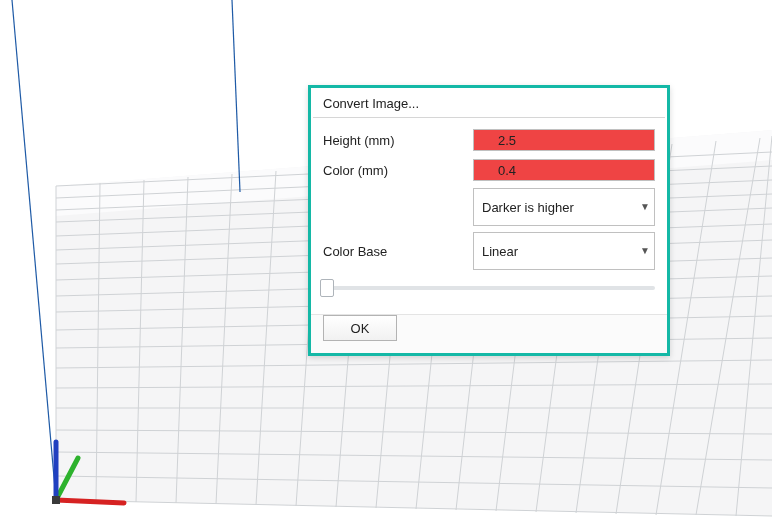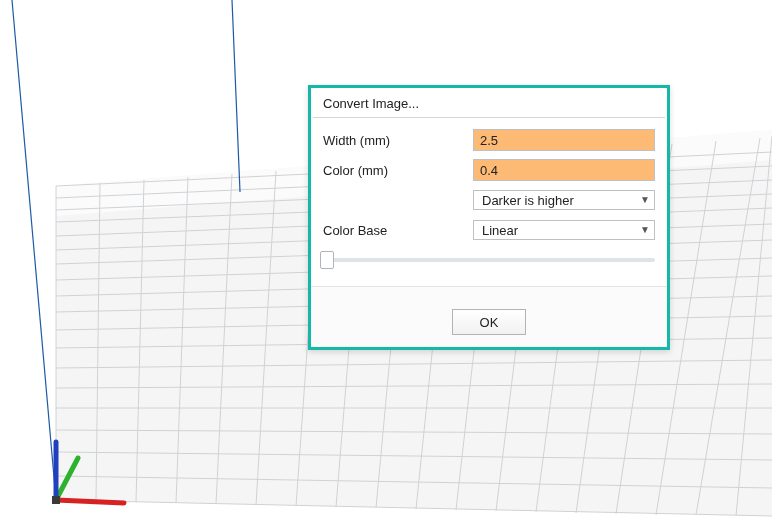--- a/index.html
+++ b/index.html
@@ -51,33 +51,33 @@
     width: 150px;
     color: #222;
   }
   .row-field {
     flex: 1;
   }
   .text-input {
     width: 100%;
     box-sizing: border-box;
     height: 22px;
-    padding: 1px 6px;
+    padding: 1px 24px;
     border: 1px solid #c0c0c0;
     font-family: inherit;
     font-size: 13px;
     color: #222;
-    background: #fdba74;
+    background: #ef4444;
   }
   .dropdown {
     display: flex;
     align-items: center;
     width: 100%;
     box-sizing: border-box;
-    height: 20px;
+    height: 38px;
     padding: 0 4px 0 8px;
     border: 1px solid #c0c0c0;
     background: #fff;
     cursor: pointer;
     user-select: none;
   }
   .dropdown .dd-text {
     flex: 1;
     color: #222;
   }
@@ -107,23 +107,23 @@
     width: 12px;
     height: 16px;
     transform: translate(-50%, -50%);
     background: #ffffff;
     border: 1px solid #aeb4ba;
     border-radius: 2px;
     box-shadow: 0 0 0 1px rgba(255,255,255,0.6) inset;
   }
   .dialog-footer {
     display: flex;
-    justify-content: center;
+    justify-content: flex-start;
     gap: 6px;
-    padding: 22px 12px 12px 12px;
+    padding: 0 12px 12px 12px;
     border-top: 1px solid #e4e4e4;
     background: #fbfbfb;
   }
   .btn {
     min-width: 74px;
     height: 26px;
     padding: 0 10px;
     border: 1px solid #b3b3b3;
     background: linear-gradient(#ffffff, #f1f1f1);
     font-family: inherit;
@@ -212,21 +212,21 @@
   <span style="position:absolute;left:54px;top:498px;width:1px;height:1px;overflow:hidden;"></span>
 </div>
 
 <div class="dialog">
   <div class="dialog-title">Convert Image...</div>
   <div class="dialog-sep"></div>
 
   <div class="form">
 
     <div class="row">
-      <div class="row-label">Width (mm)</div>
+      <div class="row-label">Height (mm)</div>
       <div class="row-field">
         <input class="text-input" type="text" value="2.5" style="">
       </div>
     </div>
 
     <div class="row">
       <div class="row-label">Color (mm)</div>
       <div class="row-field">
         <input class="text-input" type="text" value="0.4" style="">
       </div>

